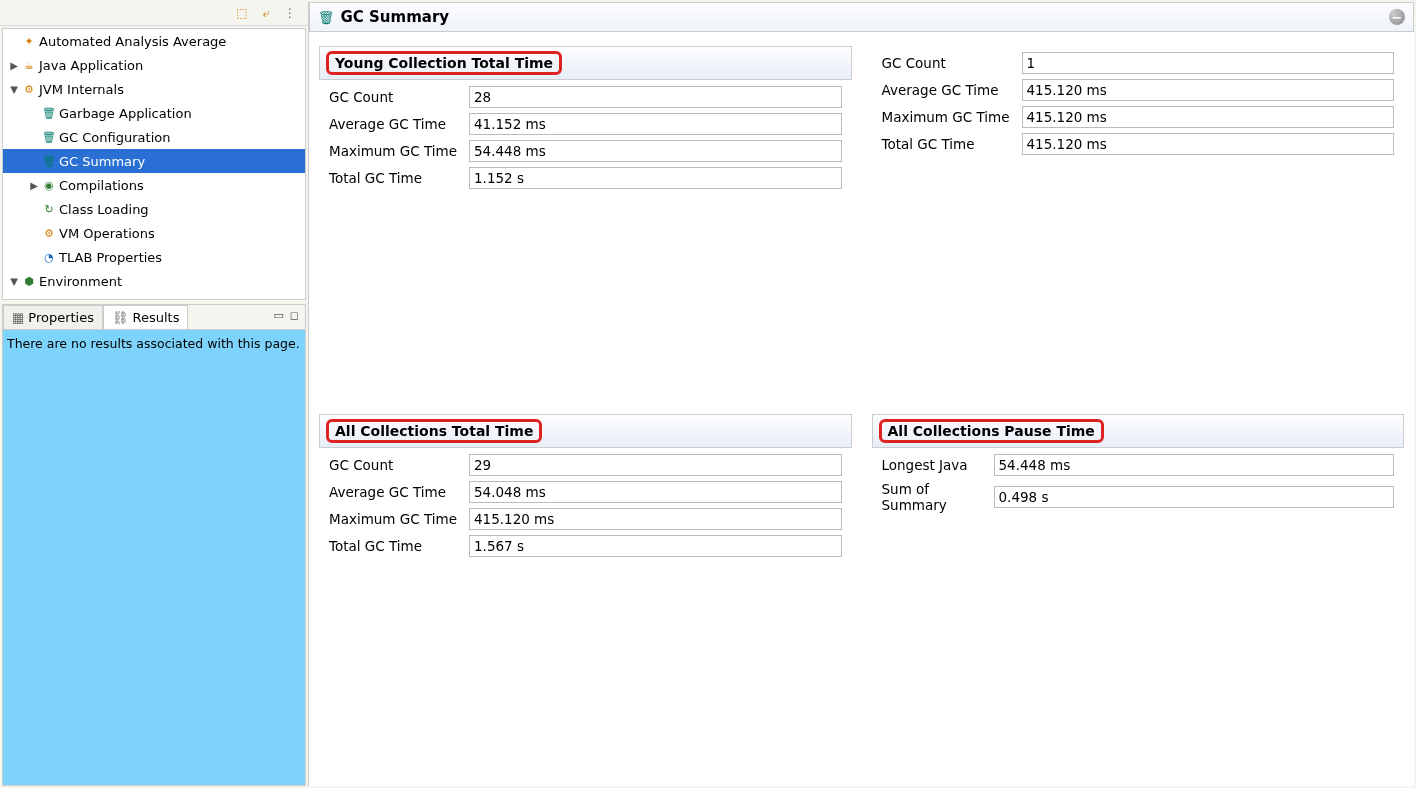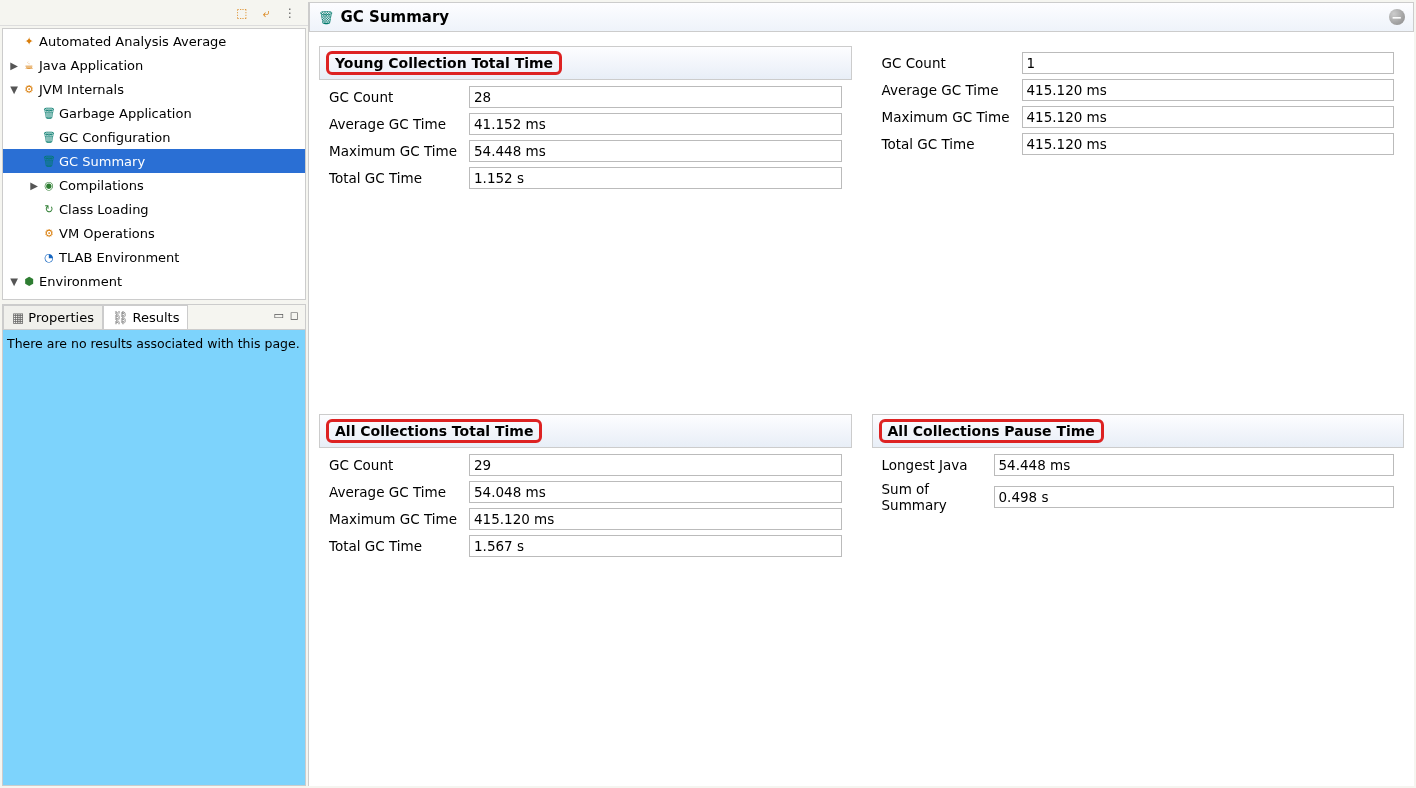--- a/index.html
+++ b/index.html
@@ -265,21 +265,21 @@
           <span class="ticon">
             <span class="ic-orange">⚙</span>
           </span>
           <span>VM Operations</span>
         </div>
         <div class="tree-item indent-1">
           <span class="expander"></span>
           <span class="ticon">
             <span class="ic-blue">◔</span>
           </span>
-          <span>TLAB Environment</span>
+          <span>TLAB Properties</span>
         </div>
         <div class="tree-item">
           <span class="expander">▼</span>
           <span class="ticon">
             <span class="ic-green">⬢</span>
           </span>
           <span>Environment</span>
         </div>
       </div>
 

